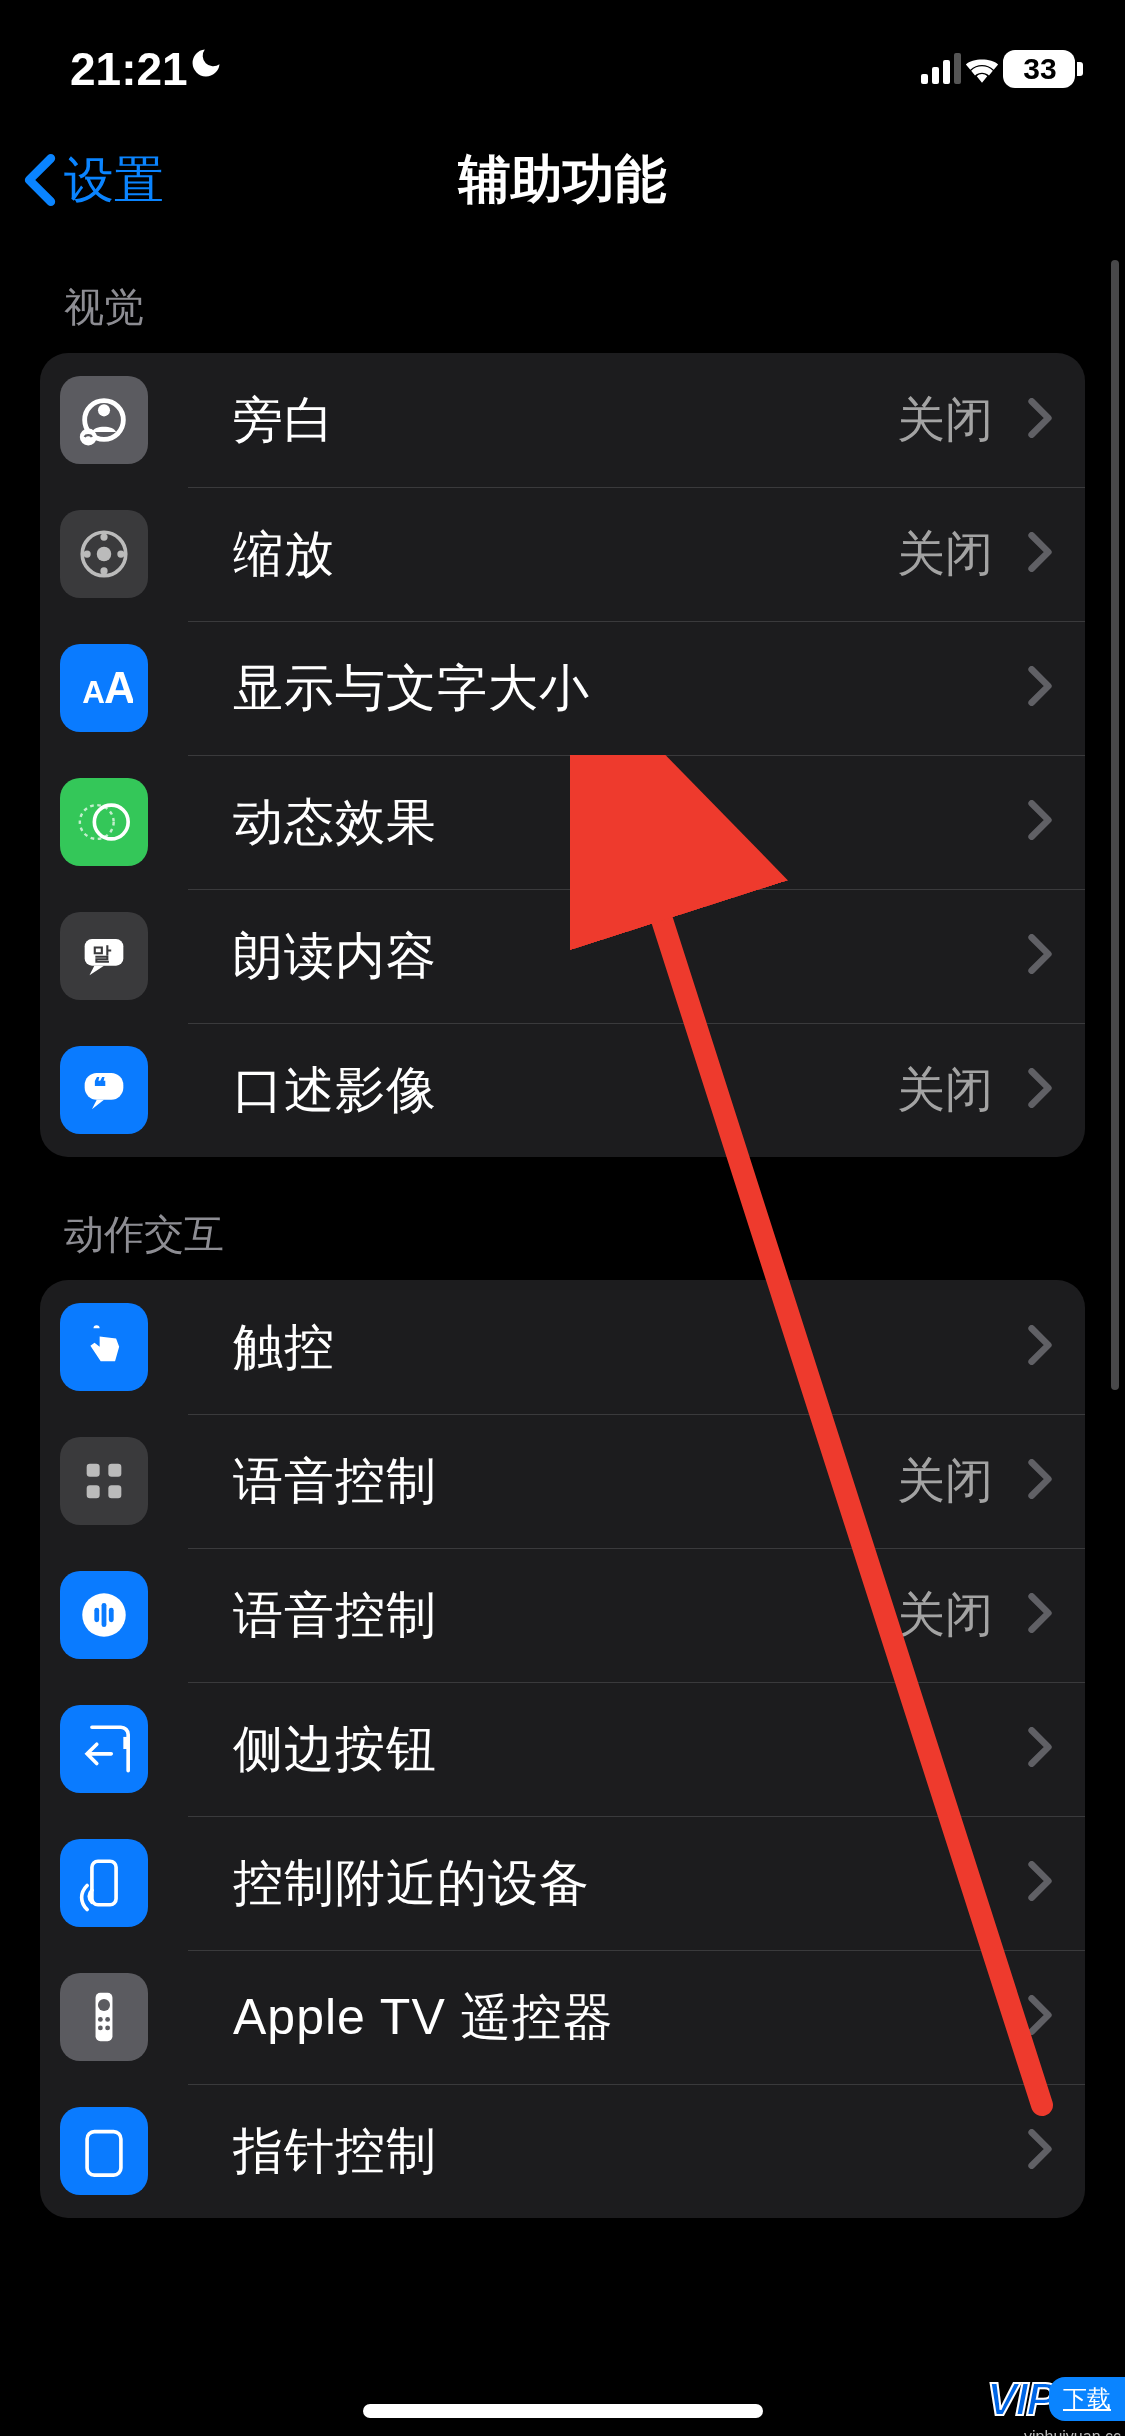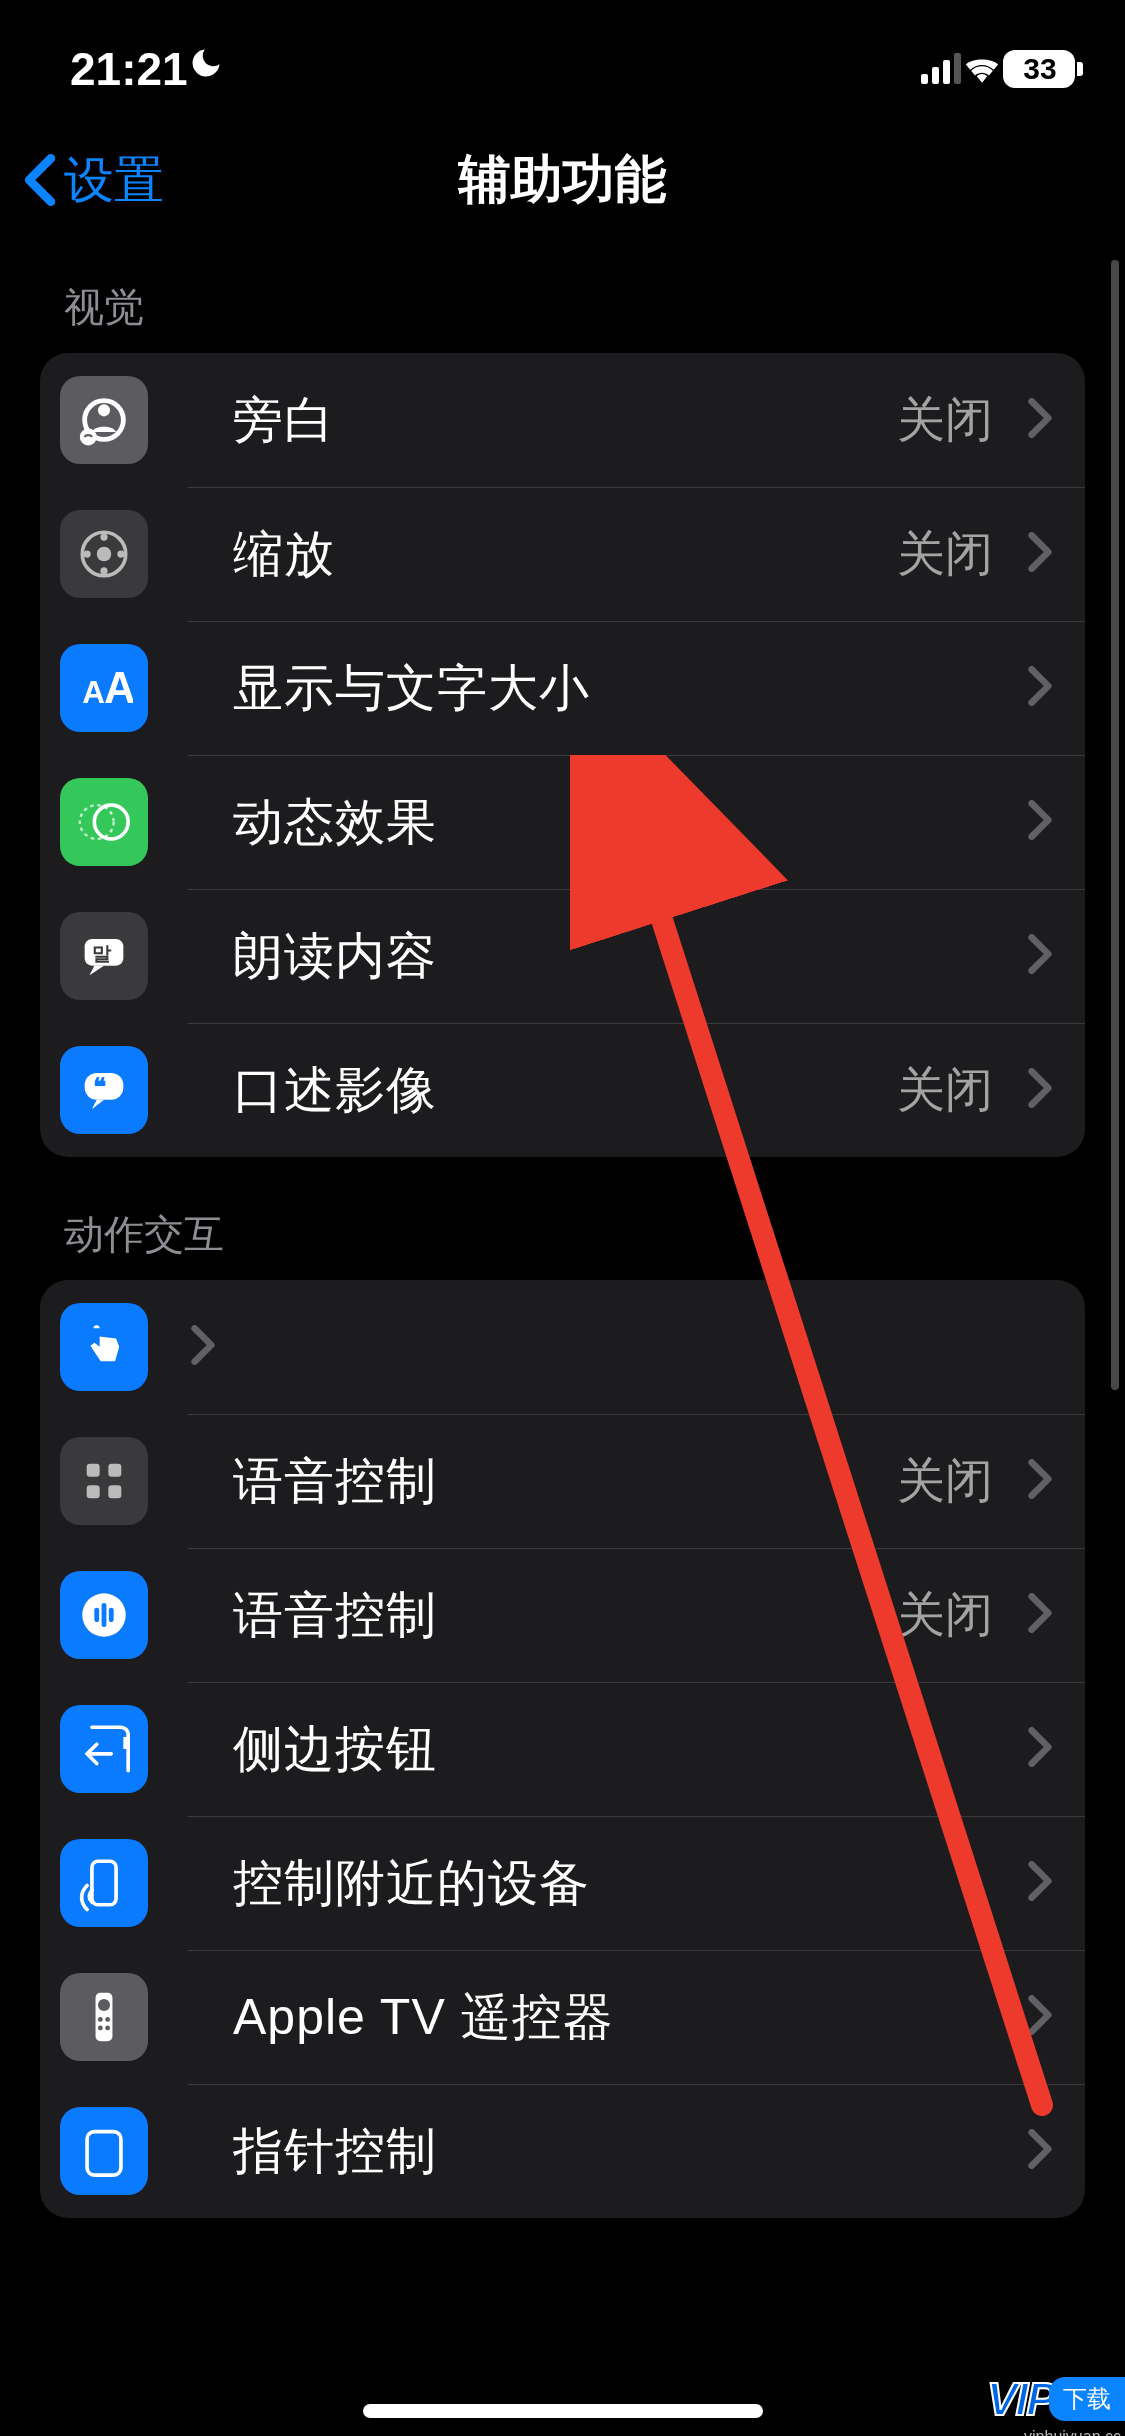--- a/index.html
+++ b/index.html
@@ -95,21 +95,21 @@
 
   .watermark {
     position:absolute; right:0; bottom:10px; display:flex; align-items:center;
   }
   .watermark .vip {
     font-style:italic; font-weight:900; color:#0066e6;
     -webkit-text-stroke:2px #fff; font-size:46px; letter-spacing:-2px;
   }
   .watermark .dl {
     background:#0a84ff; color:#fff; font-size:24px; padding:6px 14px;
-    border-radius:16px 0 0 16px; margin-left:-6px;
+    border-radius:16px 0 0 16px; margin-left:-6px;text-decoration:underline;
   }
   .watermark .url { position:absolute; right:4px; bottom:-20px; font-size:16px; color:#bbb;}
 </style>
 </head>
 <body>
 
 <div class="status-bar">
   <div class="status-left">
     <span>21:21</span>
     <span class="moon-icon">
@@ -243,20 +243,21 @@
 
   <div class="section-header">动作交互</div>
   <div class="group">
 
     <div class="row">
       <div class="icon-wrap ic-blue">
         <svg viewBox="0 0 48 48" width="58" height="58">
             <path d="M20 8v18l-5-4-4 3 10 15h14l4-14-3-8-16-2V8a3 3 0 0 0-6 0z" fill="#fff" transform="scale(0.85) translate(4,2)"></path>
           </svg>
       </div>
+      <div class="label">触控</div>
       <div class="chevron"><svg viewBox="0 0 16 24">
             <path d="M3 2l10 10L3 22" stroke-width="4" fill="none" stroke-linecap="round" stroke-linejoin="round"></path>
           </svg></div>
     </div>
 
 
     <div class="row">
       <div class="icon-wrap ic-dark">
         <svg viewBox="0 0 48 48" width="52" height="52" fill="#bbb">
             <rect x="8" y="8" width="12" height="12" rx="3"></rect>

